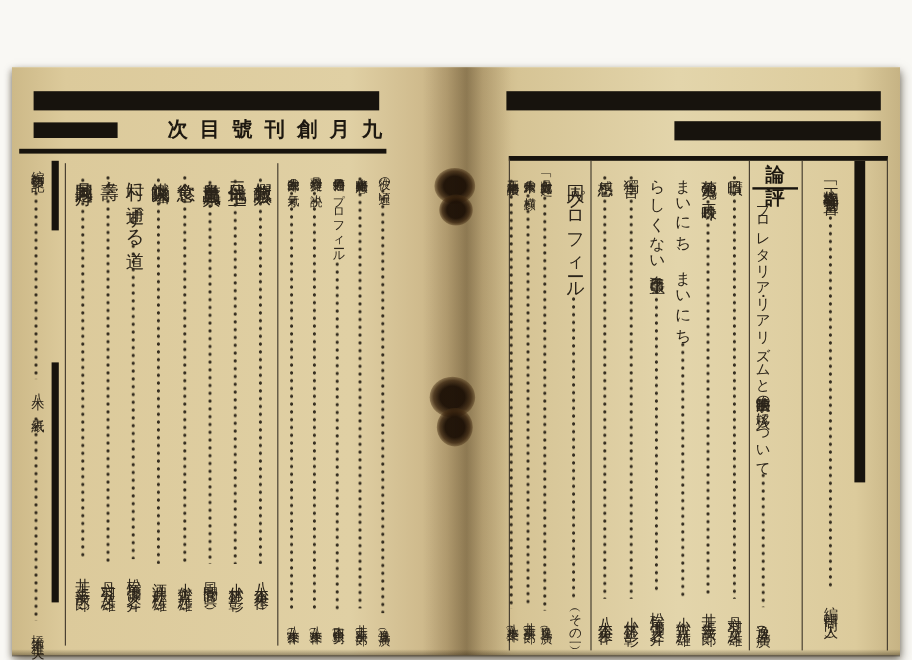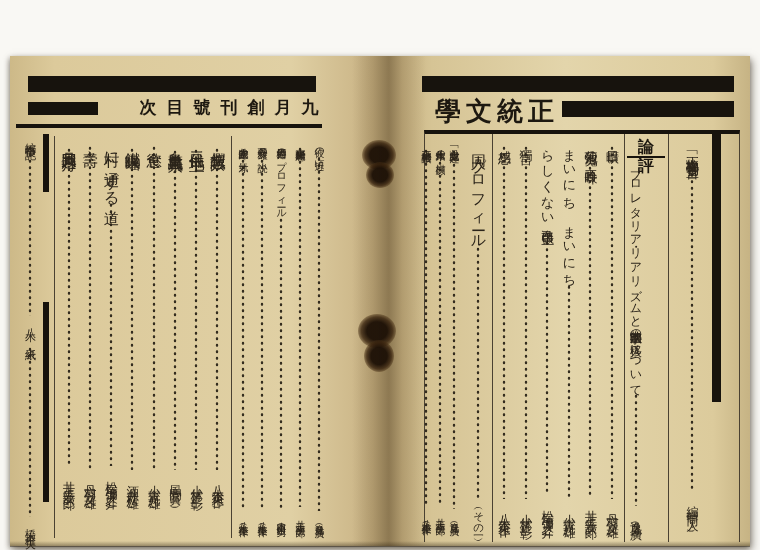--- a/index.html
+++ b/index.html
@@ -190,21 +190,20 @@
     </div>
   </div>
 
   <div class="spine"></div>
   <div class="stain" style="left:352px;top:84px;width:34px;height:30px;"></div>
   <div class="stain" style="left:356px;top:106px;width:28px;height:26px;"></div>
   <div class="stain" style="left:348px;top:258px;width:38px;height:34px;"></div>
   <div class="stain" style="left:354px;top:284px;width:30px;height:32px;"></div>
 
   <div class="bar" style="left:412px;top:20px;width:312px;height:16px;"></div>
-  <div class="rp-title hhdr">學文統正</div>
   <div class="bar" style="left:552px;top:45px;width:172px;height:16px;"></div>
 
   <div class="rp-content">
 
     <div class="cols rp-prof-entries sm">
       <div class="e">
         <span class="t">「丹太郎」縁起</span>
         <span class="ld"></span>
         <span class="a">逸見廣</span>
         <span class="p"><span class="tcy">17</span></span>

